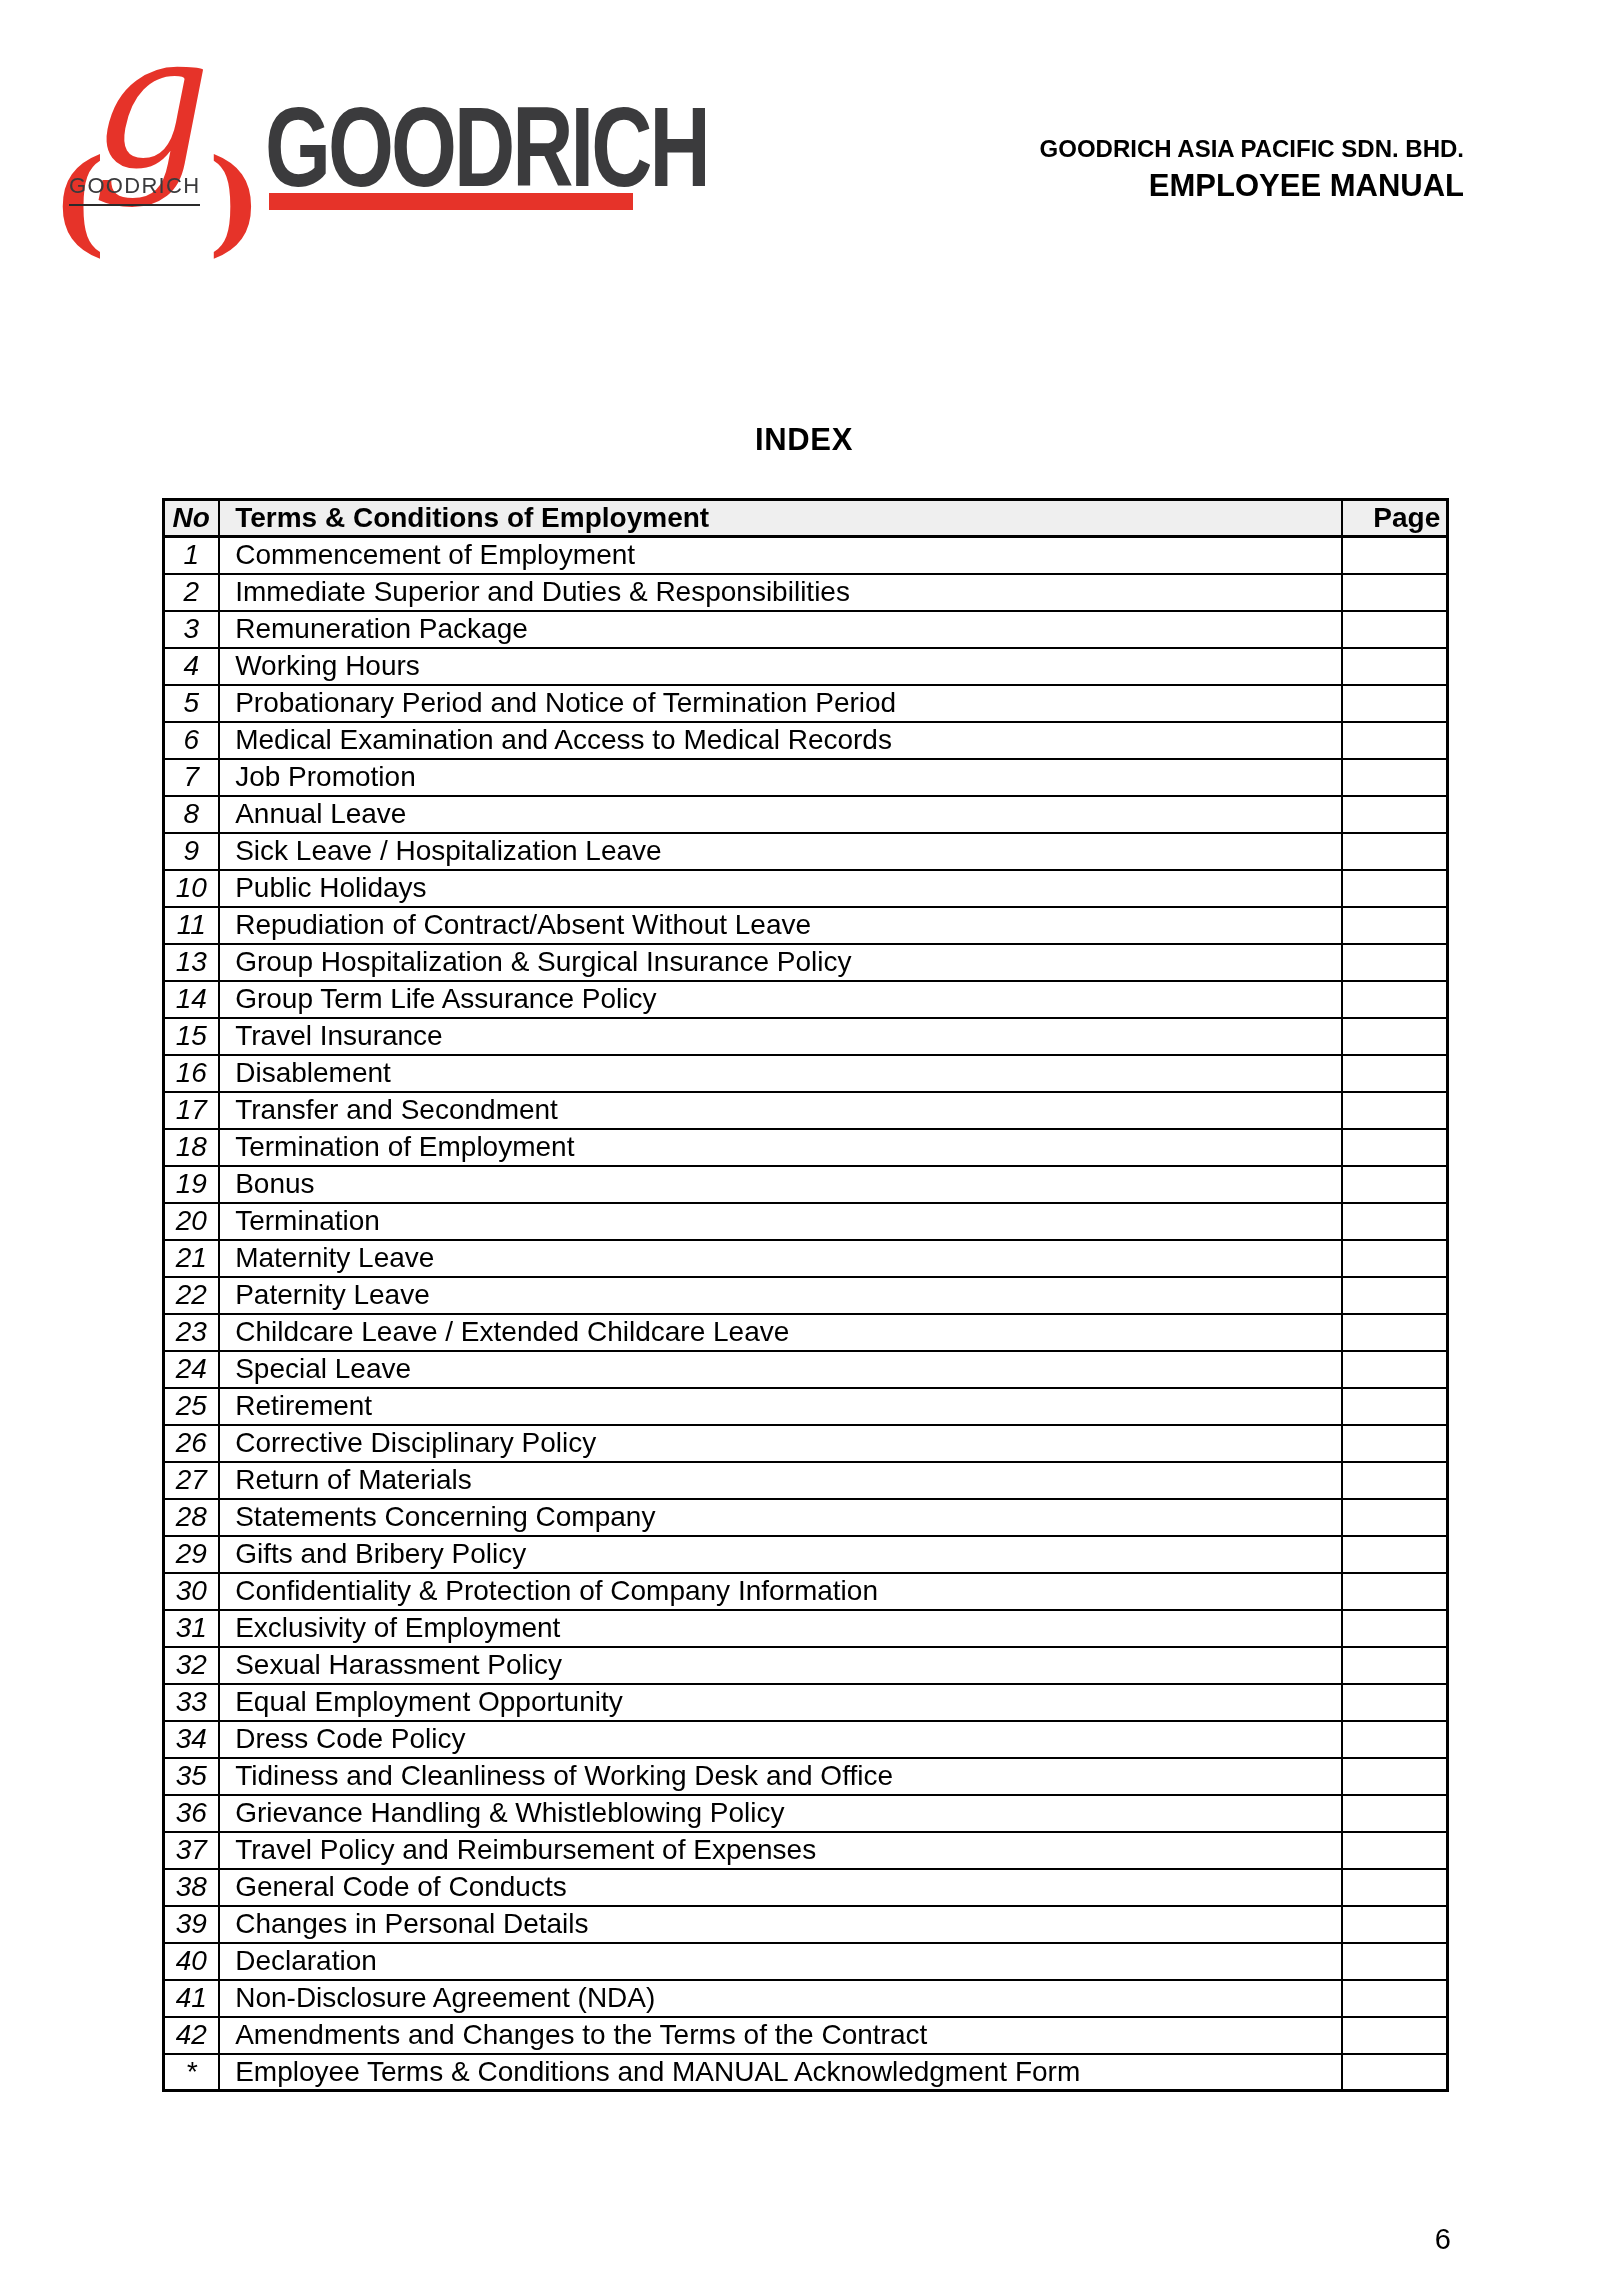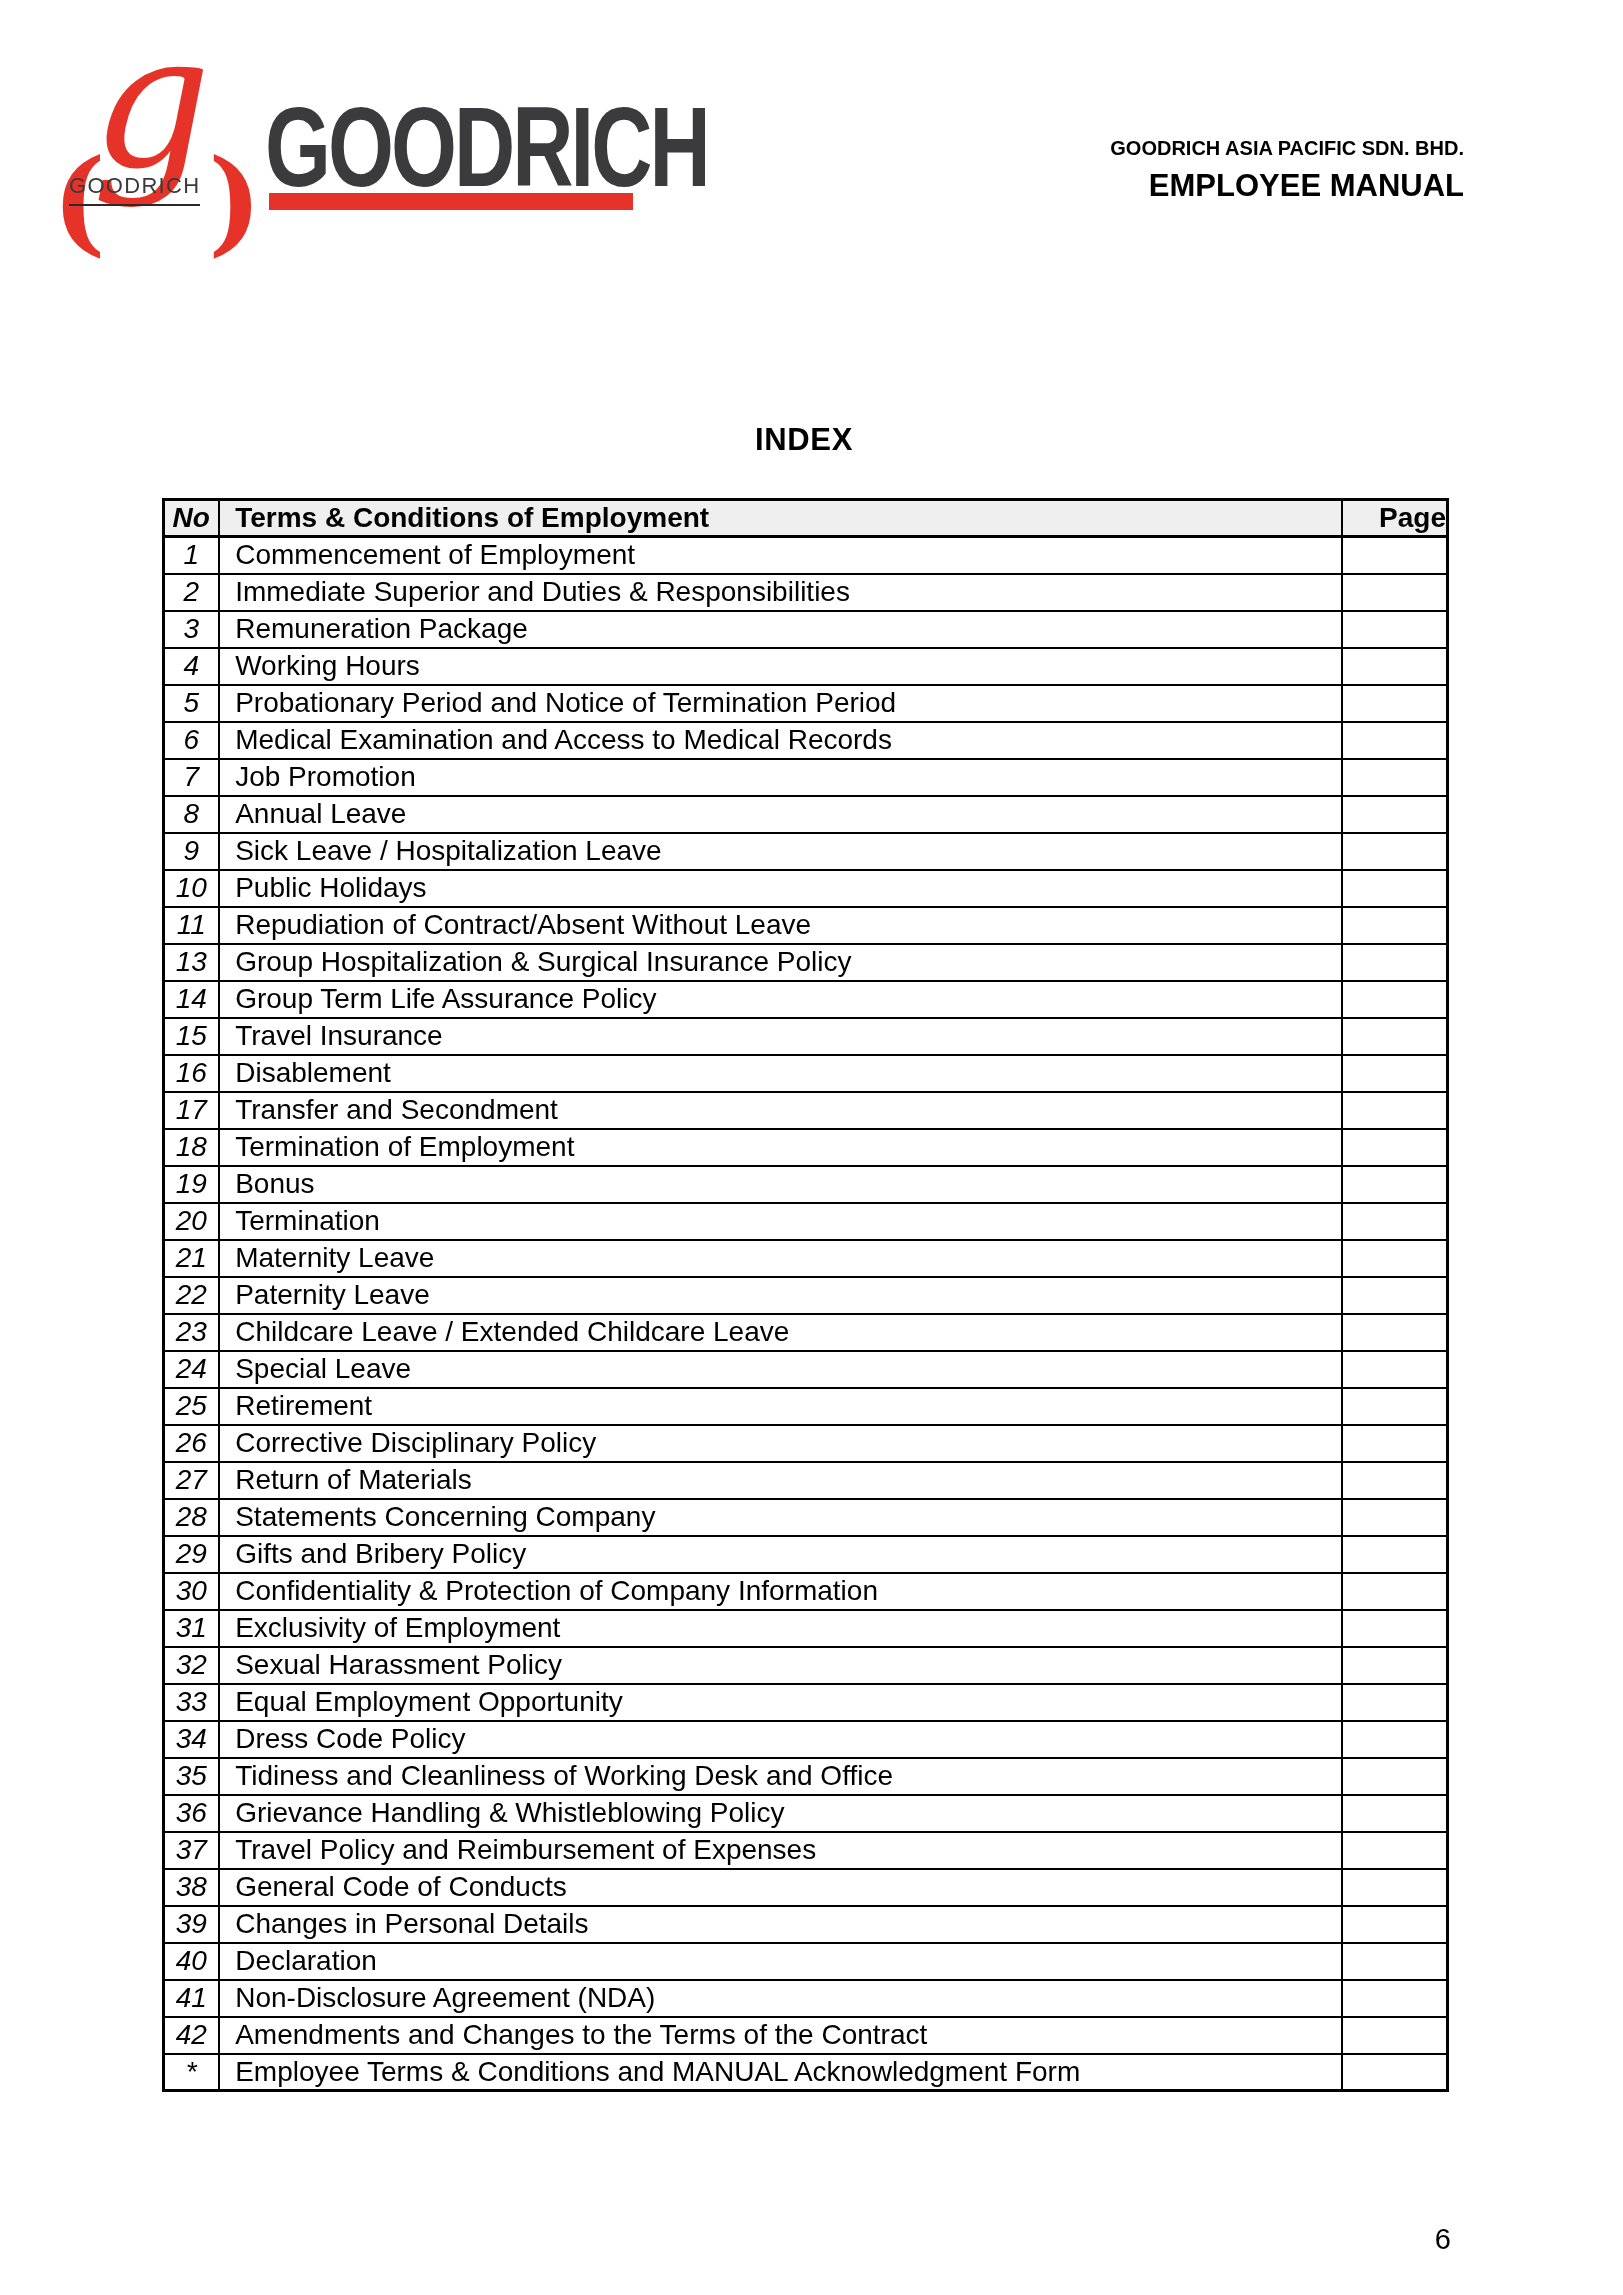--- a/index.html
+++ b/index.html
@@ -83,21 +83,21 @@
   }
 
   .company-block {
     position: absolute;
     top: 130px;
     right: 160px;
     text-align: right;
     line-height: 37px;
     white-space: nowrap;
   }
-  .company-line1 { font-size: 20px; font-weight: bold; }
+  .company-line1 { font-size: 24px; font-weight: bold; }
   .company-line2 { font-size: 31px; font-weight: bold; }
 
   
   .page-title {
     position: absolute;
     left: 0;
     top: 422px;
     width: 1608px;
     text-align: center;
     font-size: 31px;
@@ -130,21 +130,21 @@
   .index-table thead th {
     background: #efefef;
     font-weight: bold;
     border-bottom: 3.3px solid #000;
   }
   .index-table th.col-no, .index-table td.cell-no { text-align: center; font-style: italic; }
   .index-table th.col-title, .index-table td.cell-title {
     text-align: left;
     padding-left: 15.7px;
   }
-  .index-table th.col-page { text-align: right; padding-left: 25px; }
+  .index-table th.col-page { text-align: center; padding-left: 25px; }
 
   
   .page-number {
     position: absolute;
     top: 2223px;
     right: 173px;
     font-size: 29px;
   }
 
   :root { --red: #e63329; }

